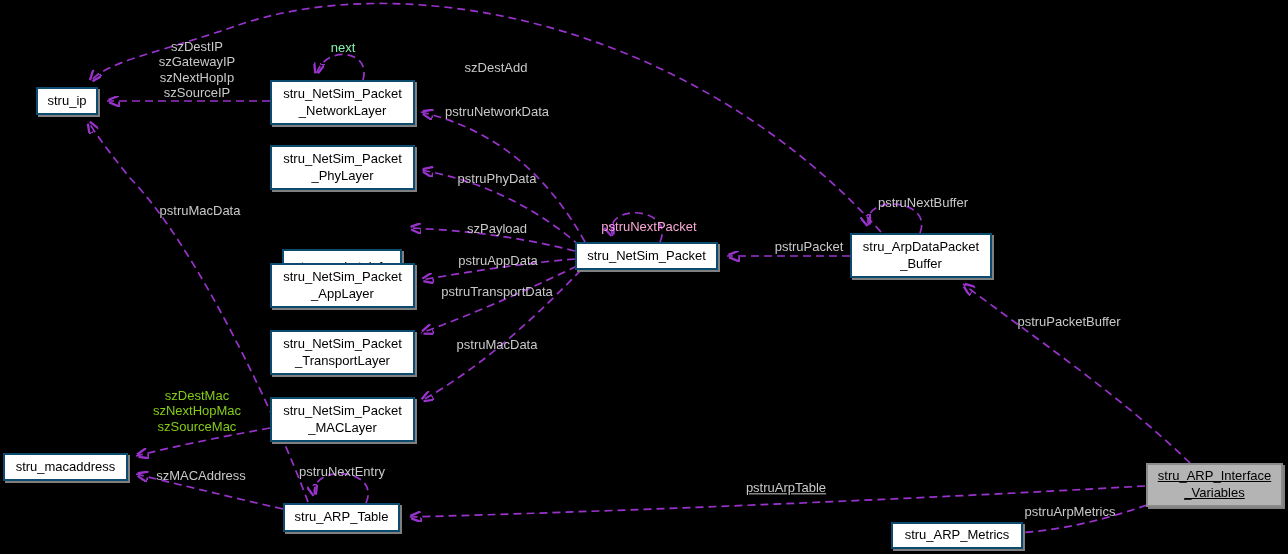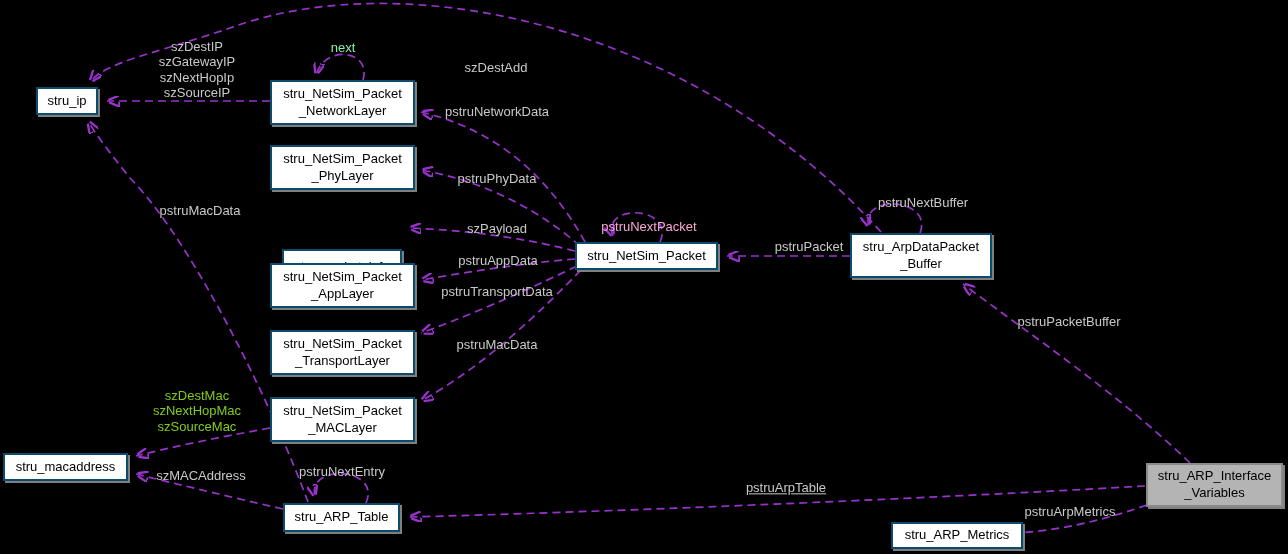--- a/index.html
+++ b/index.html
@@ -19,21 +19,21 @@
     border:2px solid #0c4a6e;
     box-shadow:2px 2px 0 #7f7f7f;
     color:#000;
     font-size:13px;
     line-height:1.3;
     display:flex;align-items:center;justify-content:center;
     text-align:center;
     white-space:pre-line;
     z-index:2;
   }
-  .node.highlight{background:#b4b4b4;border-color:#8a8a8a;}
+  .node.highlight{background:#b4b4b4;border-color:#8a8a8a;text-decoration:underline;}
   .edge-label{
     position:absolute;
     transform:translate(-50%,-50%);
     color:#c9c9c9;
     font-size:13px;
     line-height:1.18;
     text-align:center;
     white-space:pre-line;
     z-index:1;
   }

